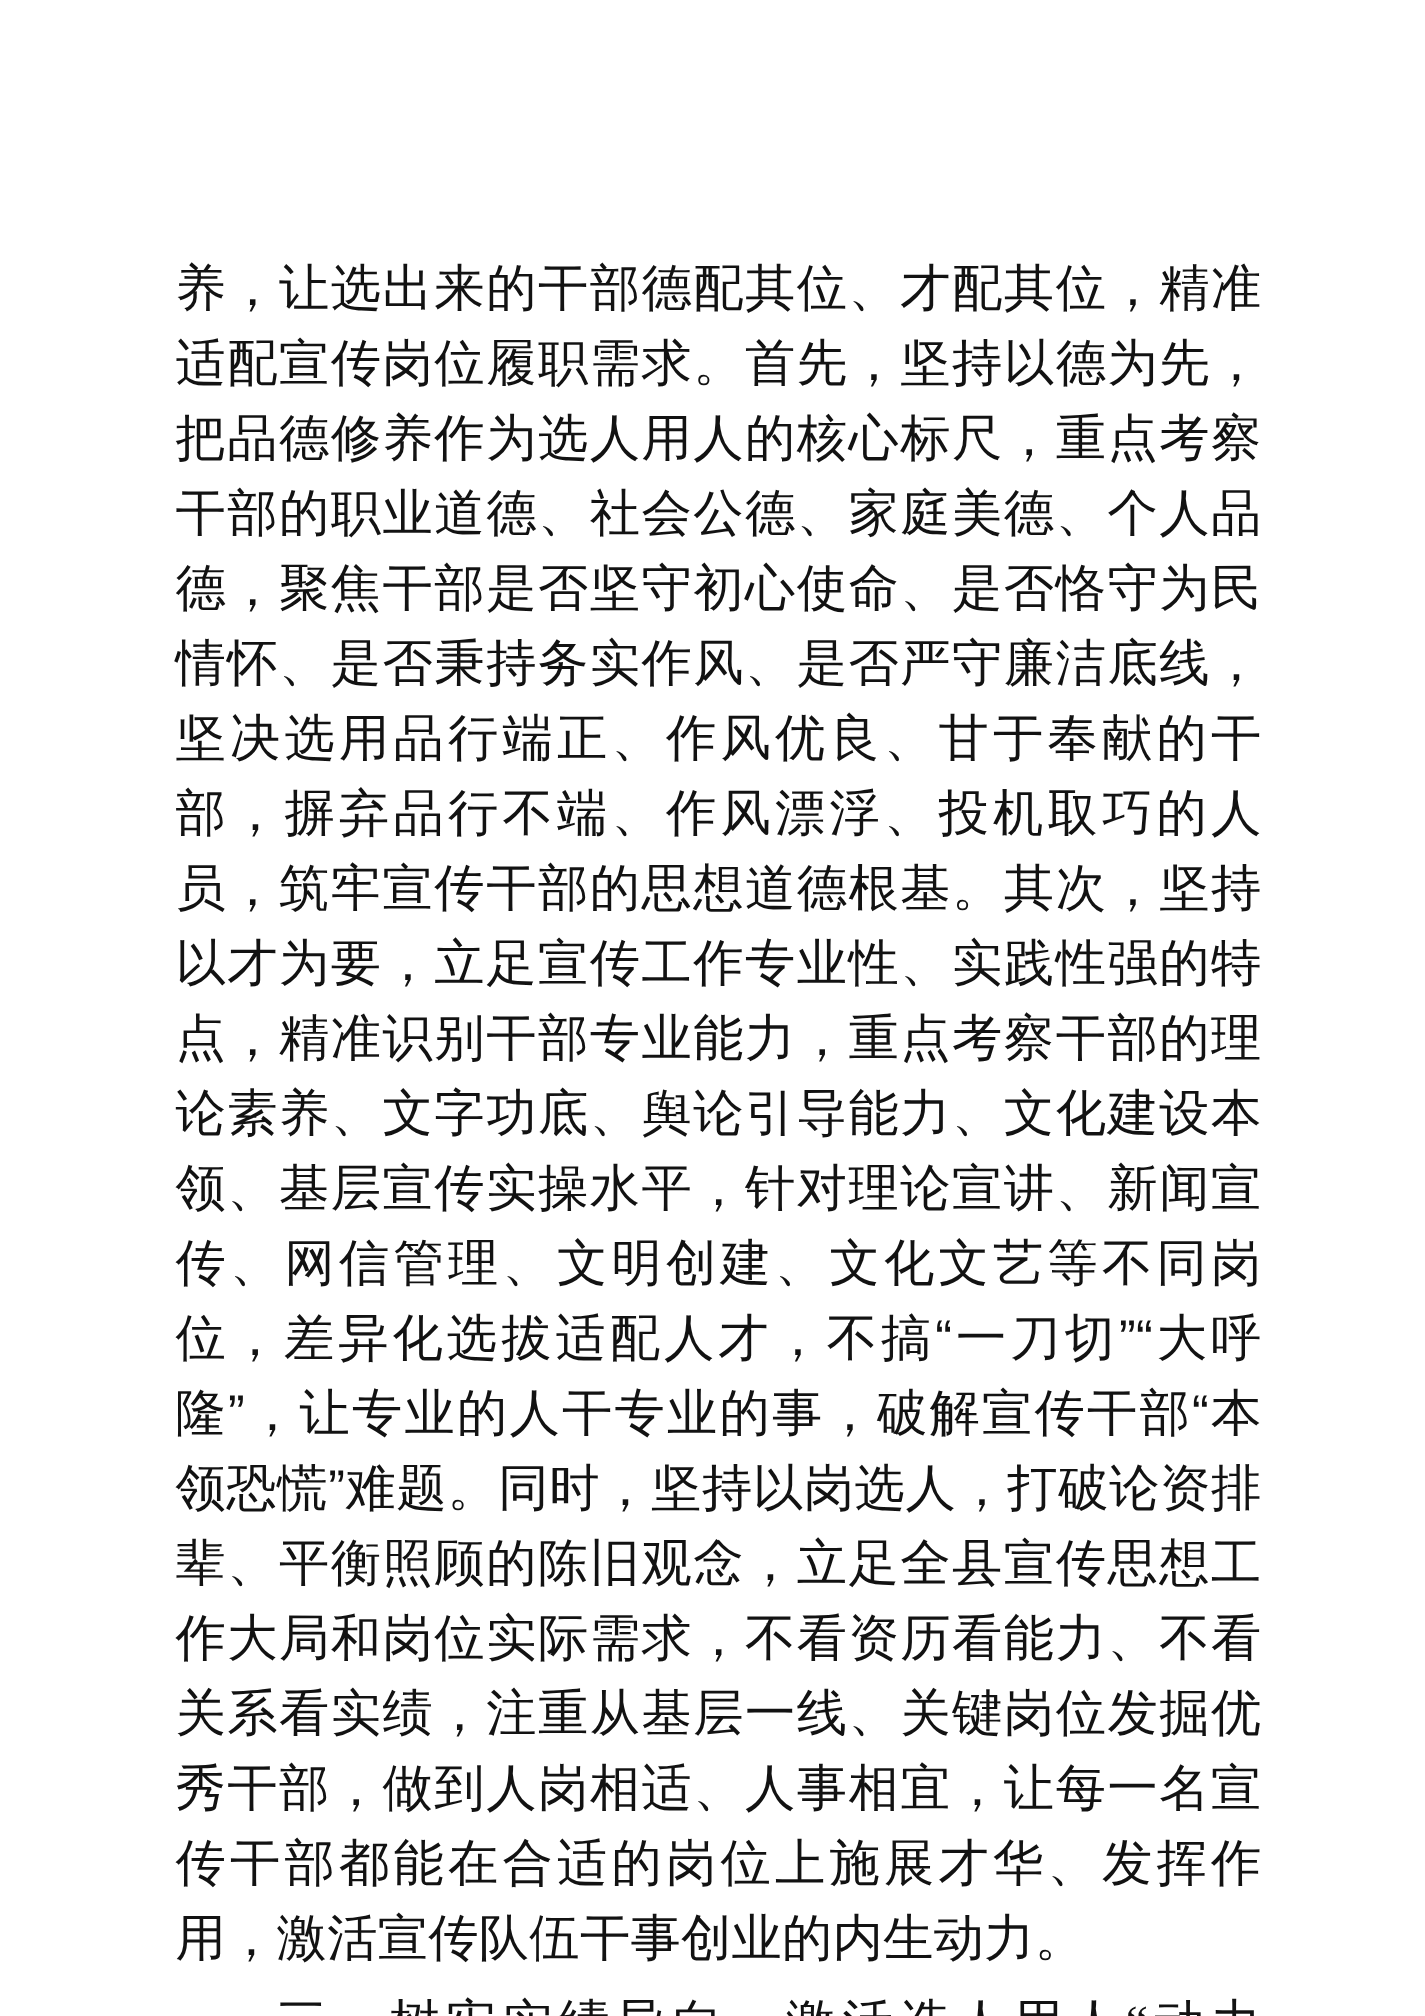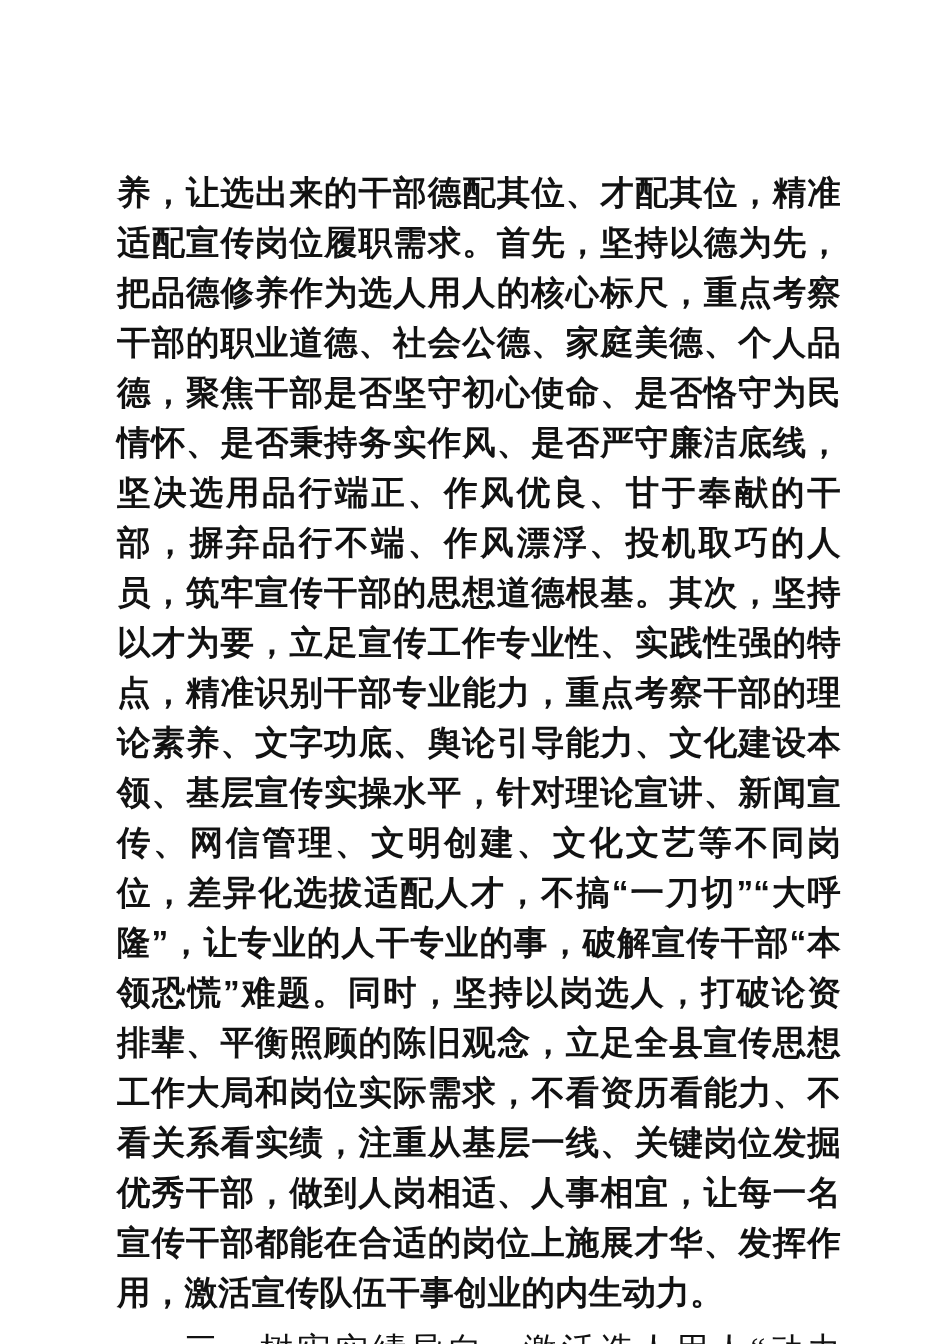--- a/index.html
+++ b/index.html
@@ -29,21 +29,21 @@
   
   .body-para {
     font-size: 33.5px;
     line-height: 50px;
     letter-spacing: 0.2px;
     text-align: justify;
     text-justify: inter-character;
     text-align-last: left;
     margin: 0;
     color: #121212;
-    font-weight: 700;
+    font-weight: 400;
     word-break: break-all;
   }
   
   .section-heading {
     font-family: "Liberation Serif", "DejaVu Serif", serif;
     font-size: 33.5px;
     line-height: 50px;
     margin: 0;
     padding-top: 7px;
     text-indent: 2em;

